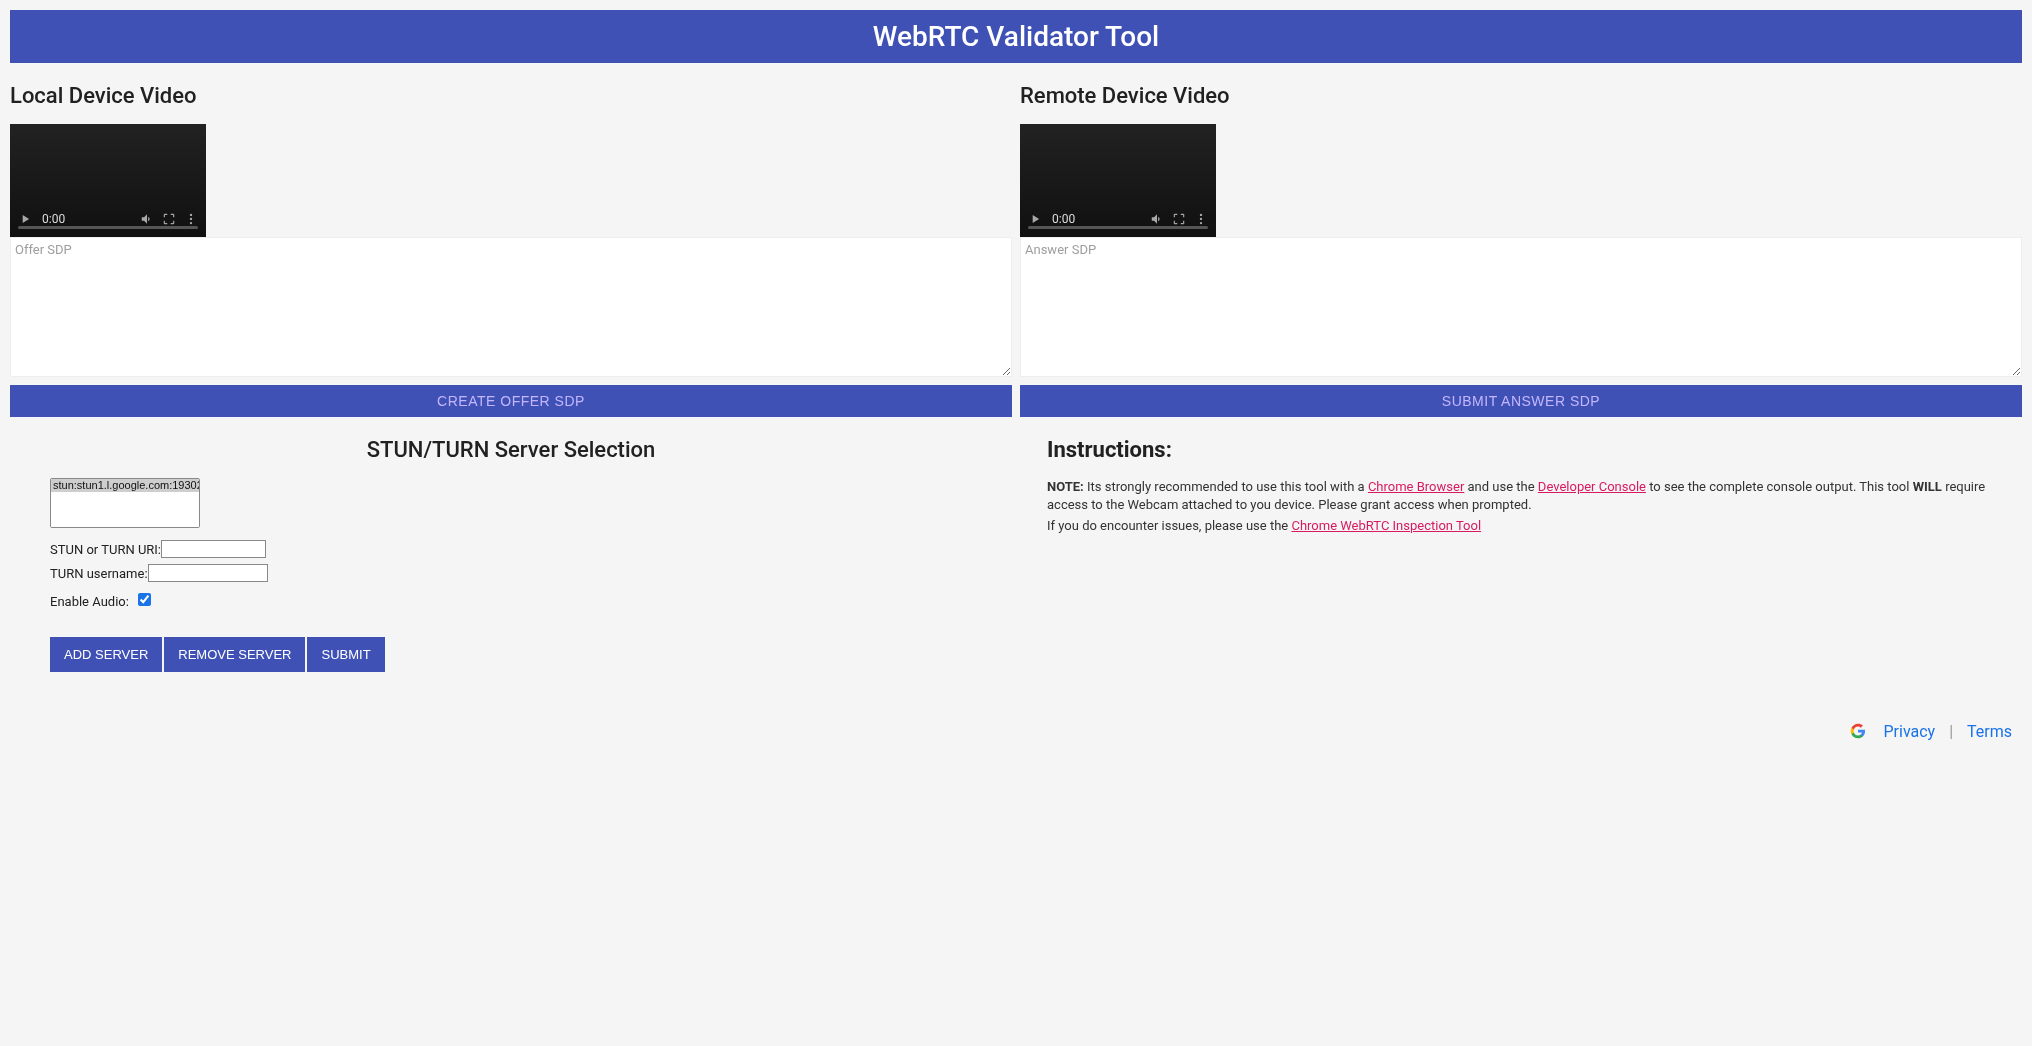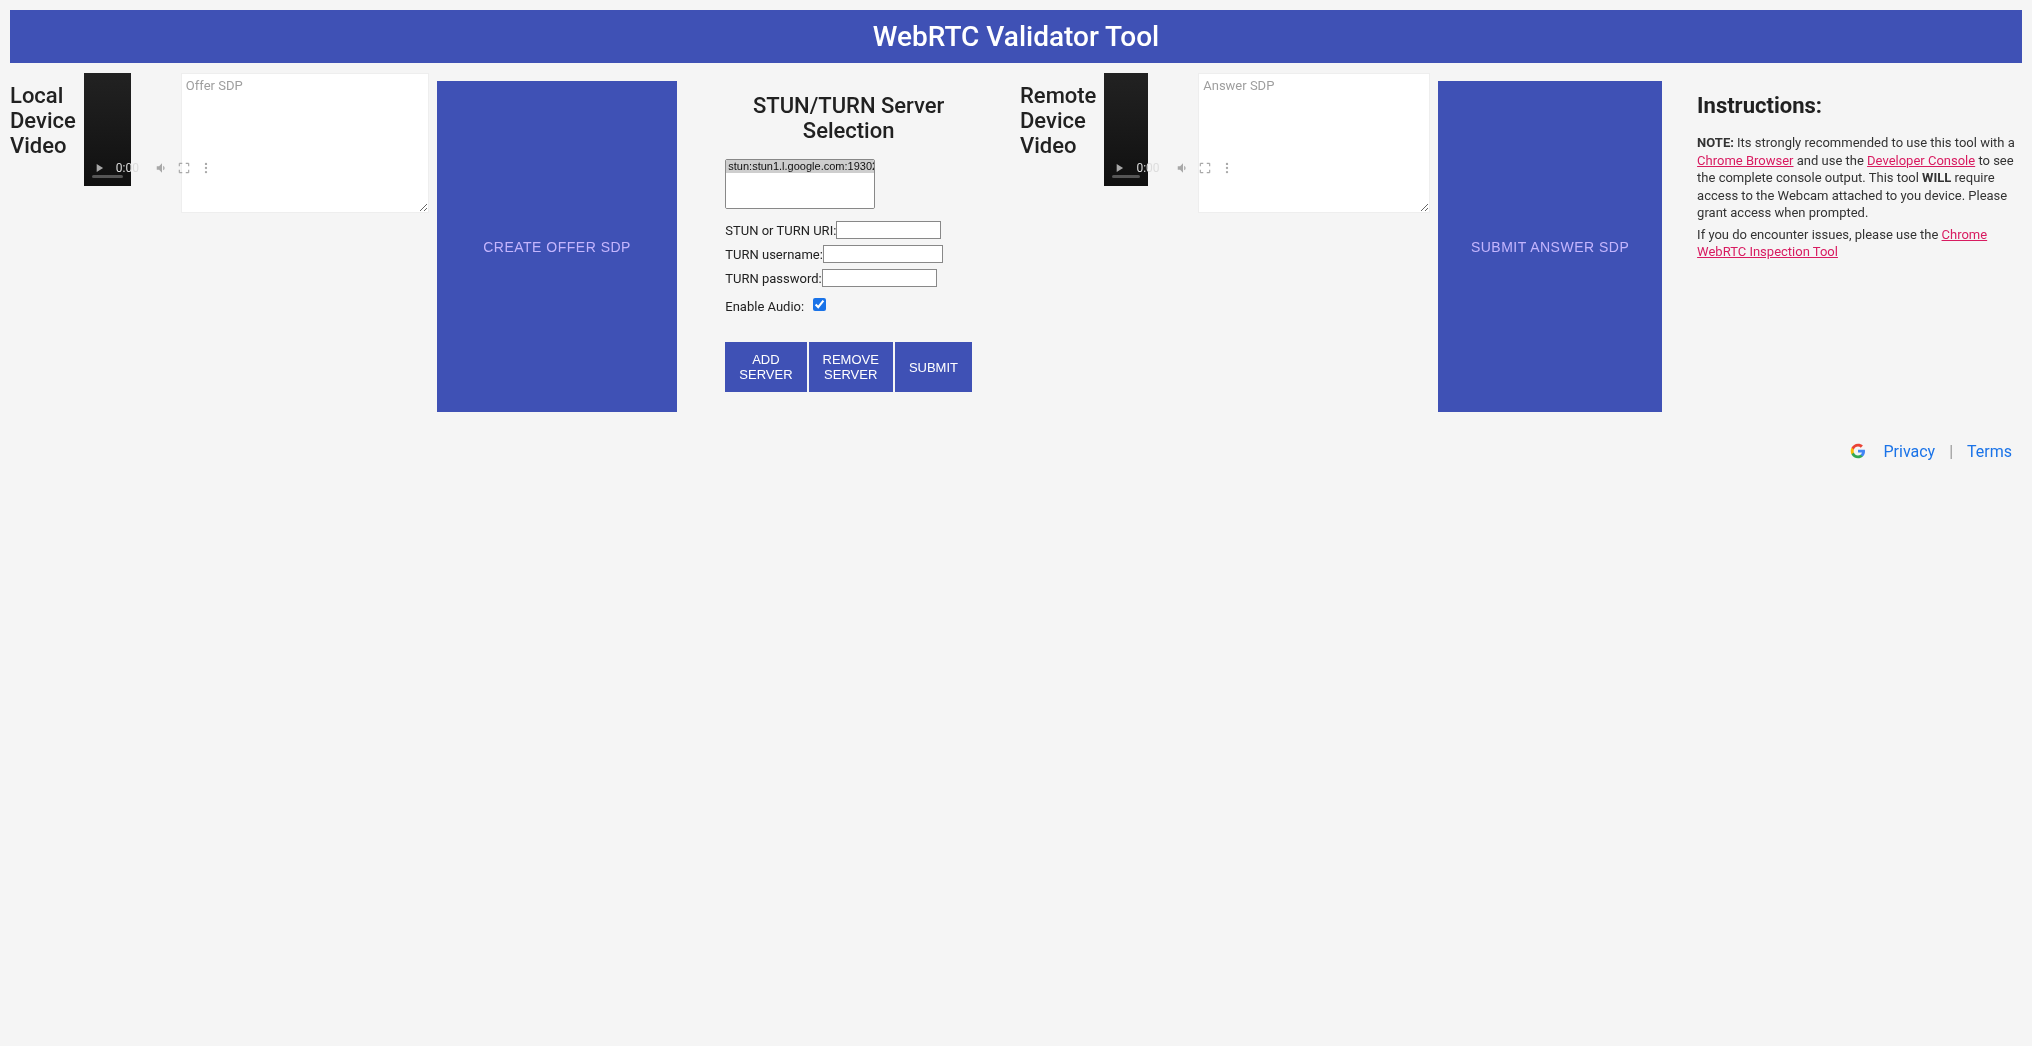--- a/index.html
+++ b/index.html
@@ -21,22 +21,21 @@
     padding: 10px 0;
   }
   .grid {
     display: grid;
     grid-template-columns: 1fr 1fr;
     gap: 8px;
     margin-top: 10px;
   }
   .col {
     display: flex;
-    flex-direction: row;
-    gap: 8px;
+    flex-direction: column;
   }
   .section-title {
     font-size: 22px;
     font-weight: 500;
     margin: 10px 0 16px 0;
   }
   .video {
     width: 196px;
     height: 113px;
     background: linear-gradient(#222, #101010);
@@ -71,21 +70,20 @@
   .textarea {
     width: 100%;
     height: 140px;
     background: #fff;
     border: 1px solid #eee;
     resize: vertical;
     font-family: inherit;
     font-size: 13px;
     padding: 4px;
     color: #ef4444;
-    margin-left: 42px;
   }
   .textarea::placeholder { color: #9e9e9e; }
   .big-button {
     width: 100%;
     background: #3f51b5;
     color: #c4b5fd;
     border: none;
     font-size: 14px;
     font-weight: 500;
     letter-spacing: 0.5px;
@@ -229,24 +227,20 @@
           <option selected="">stun:stun1.l.google.com:19302</option>
         </select>
 
         <div class="form-row">
           <label>STUN or TURN URI:</label>
           <input type="text" style="">
         </div>
         <div class="form-row">
           <label>TURN username:</label>
           <input type="text" style="width: 120px;">
-        </div>
-        <div class="form-row">
-          <label>TURN password:</label>
-          <input type="text" style="width: 115px;">
         </div>
 
         <div class="audio-row">
           <span>Enable Audio:</span>
           <input type="checkbox" checked="" style="">
         </div>
 
         <div class="btn-row">
           <button class="sm-button">ADD SERVER</button>
           <button class="sm-button">REMOVE SERVER</button>

